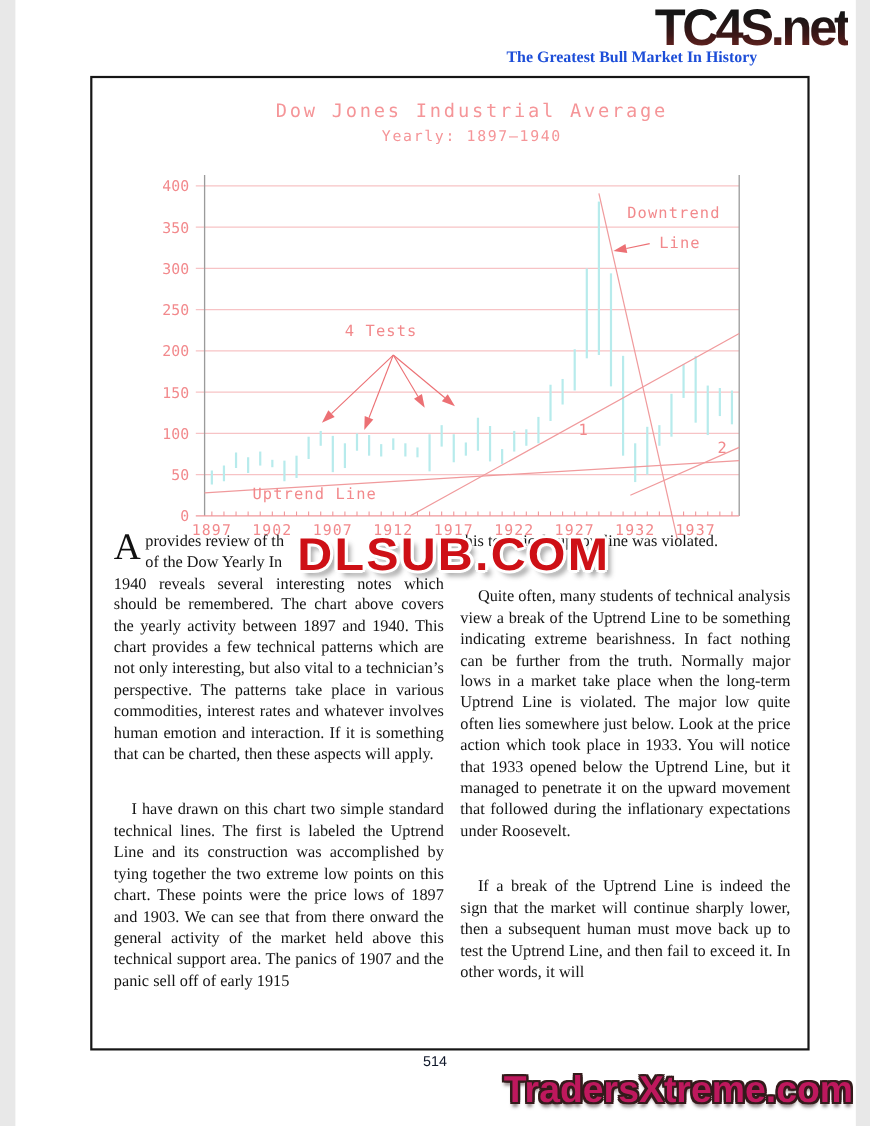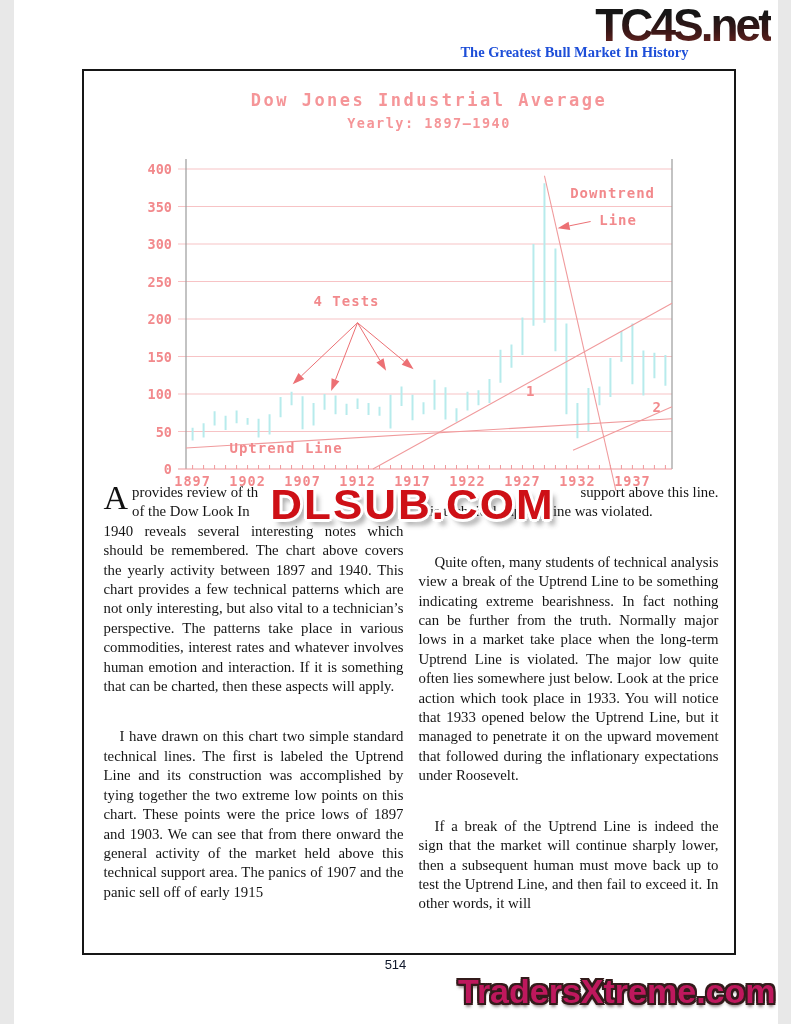--- a/index.html
+++ b/index.html
@@ -11,21 +11,21 @@
     font-family:"Liberation Sans", sans-serif; font-weight:900; font-size:46px; letter-spacing:-3px;
     background:linear-gradient(180deg,#161616 30%, #3a1717 62%, #7c2a24 95%);
     -webkit-background-clip:text; background-clip:text; -webkit-text-fill-color:transparent;
     transform:scaleY(1.02); }
   .tagline { position:absolute; top:44px; right:89px; font-weight:bold; font-size:14.5px; color:#1d4ed8; }
 
   
   .content-box { position:absolute; left:68px; top:69px; width:650px; height:882px;
     border:2px solid #161616; background:#fff; }
 
-  .chart-wrap { position:absolute; left:40px; top:15px; width:620px; height:430px;font-weight:bold; }
+  .chart-wrap { position:absolute; left:40px; top:15px; width:620px; height:430px; }
   svg text { font-family:"DejaVu Sans Mono", monospace; }
 
   
   .columns { position:absolute; left:20px; right:12px; top:412px; display:flex; gap:15px; }
   .col { width:300px; font-size:14.8px; line-height:19.4px; text-align:justify; color:#141414; }
   .col p { margin:0; }
   .col p + p { margin-top:31px; }
   .indent { text-indent:16px; }
   .dropcap { float:left; font-size:34px; line-height:26px; padding:2px 4px 0 0; color:#111; }
   .r { text-align:right; }
@@ -198,27 +198,26 @@
           <text x="494.12217194570263" y="139.25" font-size="14" fill="#f2898c" text-anchor="middle" letter-spacing="1">Line</text>
           <line x1="466.6334841628971" y1="135.5" x2="445.40344368425315" y2="139.84429532016694" stroke="#ec7074" stroke-width="1"></line>
           <polygon points="433.6470588235305,142.25 444.56144704631157,135.729560618914 446.2454403221947,143.95903002141986" fill="#ec7074"></polygon>
           <text x="162.0588235294112" y="367.25" font-size="14" fill="#f2898c" text-anchor="middle" letter-spacing="1">Uptrend Line</text>
         </svg>
     </div>
 
     <div class="columns">
       <div class="col">
         <p><span class="dropcap">A</span><span>provides review of th</span><br>
-          <span>of the Dow Look In</span><br>
+          <span>of the Dow Yearly In</span><br>
           <span>1940 reveals several interesting notes which should be remembered.  The chart above covers the yearly activity between 1897 and 1940.  This chart provides a few technical patterns which are not only interesting, but also vital to a technician’s perspective.  The patterns take place in various commodities, interest rates and whatever involves human emotion and interaction.  If it is something that can be charted, then these aspects will apply.</span></p>
         <p class="indent">I have drawn on this chart two simple standard technical lines.  The first is labeled the Uptrend Line and its construction was accomplished by tying together the two extreme low points on this chart.  These points were the price lows of 1897 and 1903.  We can see that from there onward the general activity of the market held above this technical support area.  The panics of 1907 and the panic sell off of early 1915</p>
       </div>
       <div class="col">
         <p>
-            <span class="r" style="display:block">support above this line.</span>
             <span style="display:block">this technical support line was violated.</span>
           </p>
         <p class="indent">Quite often, many students of technical analysis view a break of the Uptrend Line to be something indicating extreme bearishness.  In fact nothing can be further from the truth.  Normally major lows in a market take place when the long-term Uptrend Line is violated.  The major low quite often lies somewhere just below.  Look at the price action which took place in 1933.  You will notice that 1933 opened below the Uptrend Line, but it managed to penetrate it on the upward movement that followed during the inflationary expectations under Roosevelt.</p>
         <p class="indent">If a break of the Uptrend Line is indeed the sign that the market will continue sharply lower, then a subsequent human must move back up to test the Uptrend Line, and then fail to exceed it.  In other words, it will</p>
       </div>
     </div>
   </div>
 
   <div class="watermark">DLSUB.COM</div>
 

